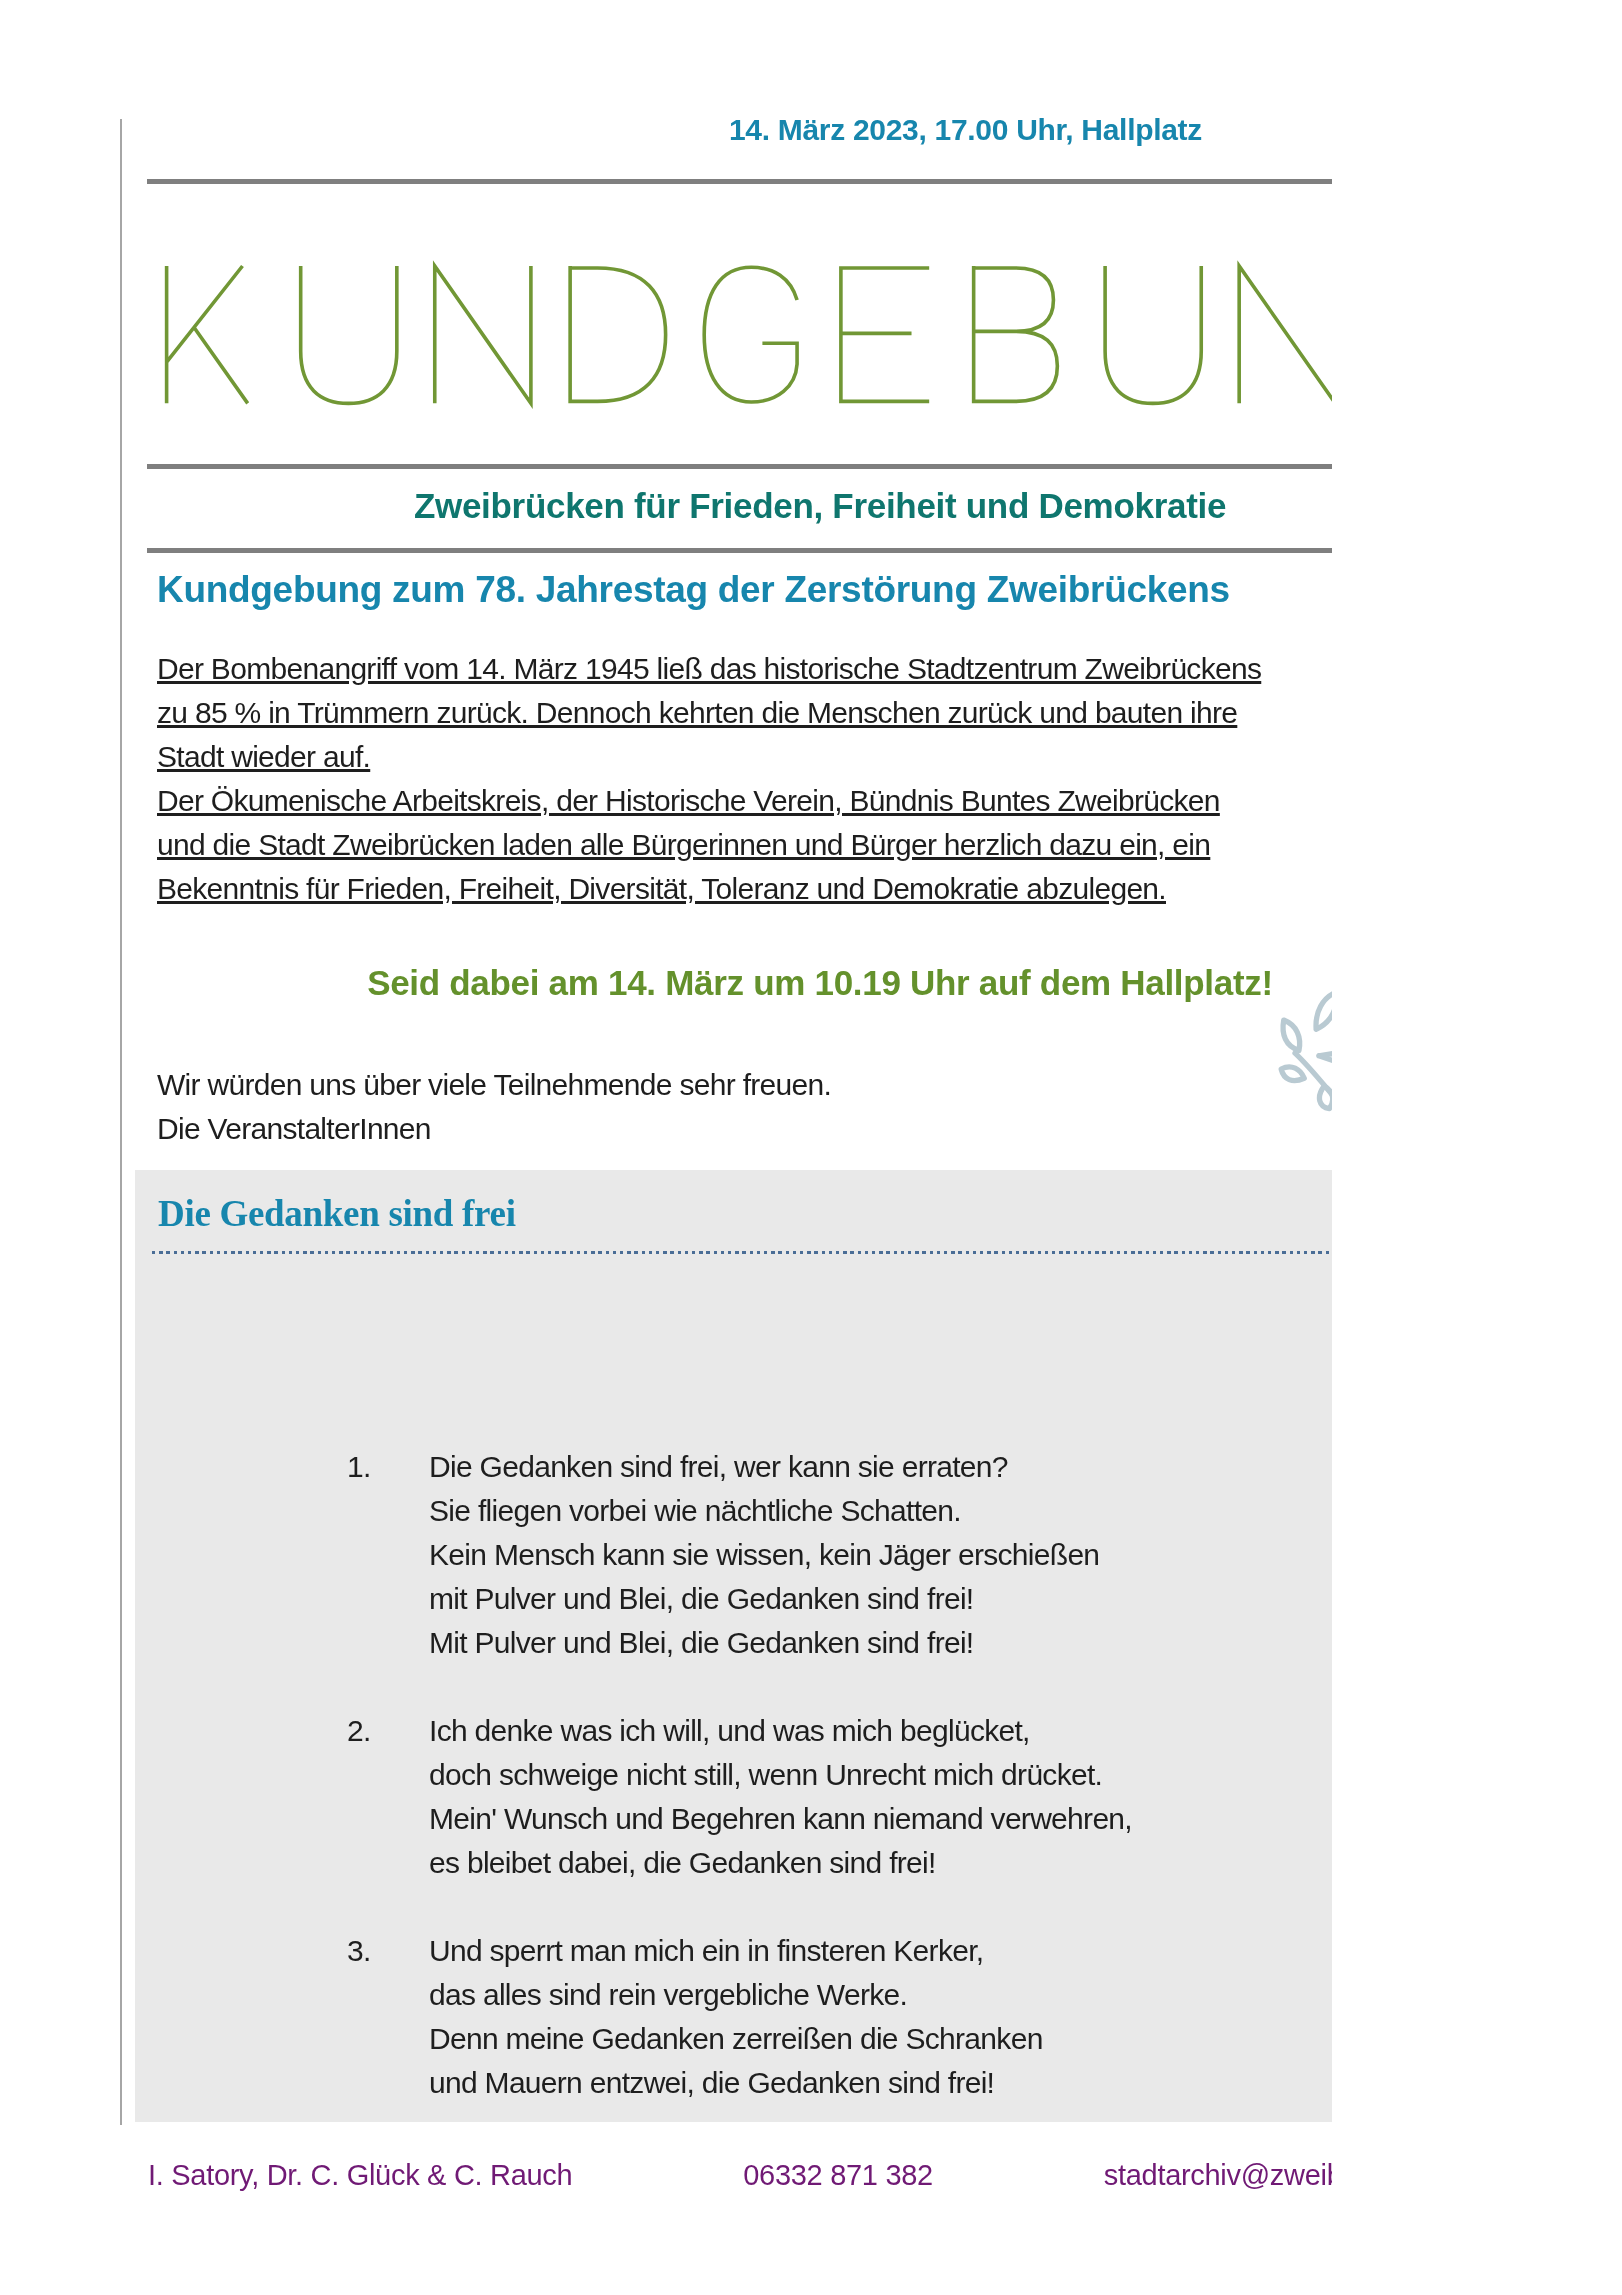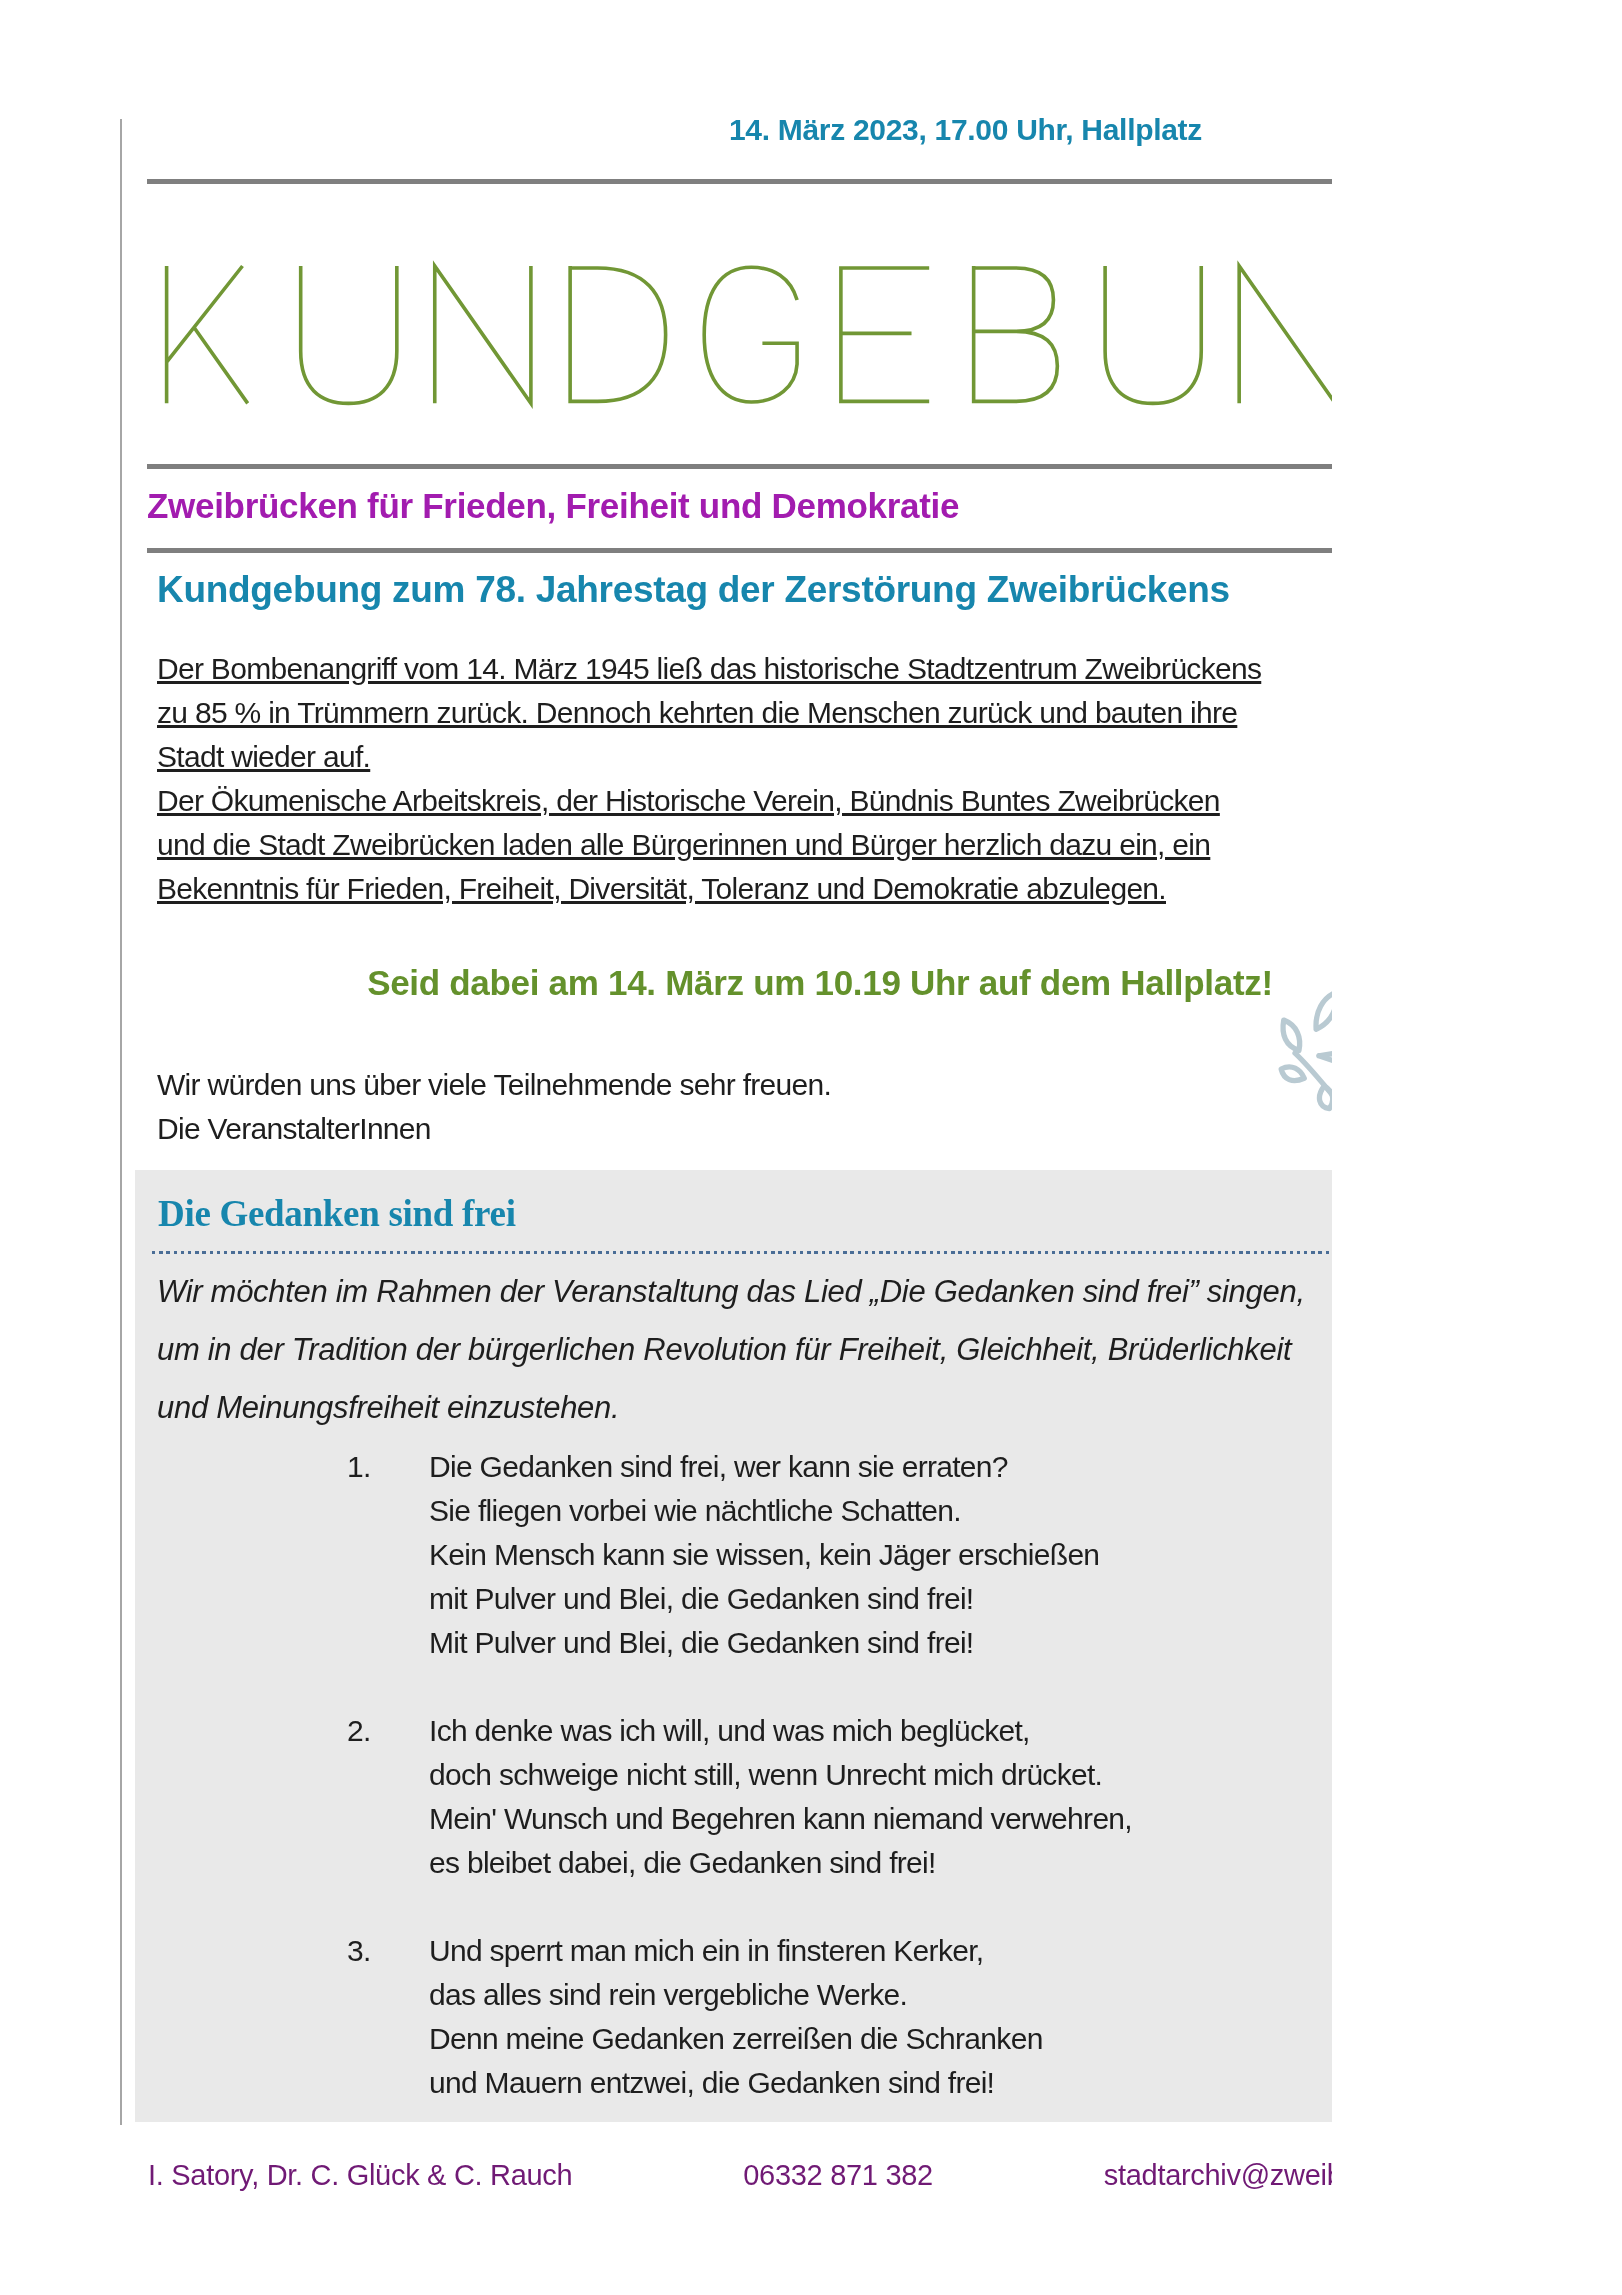--- a/index.html
+++ b/index.html
@@ -57,24 +57,24 @@
     overflow: hidden;
     clip: rect(0 0 0 0);
     white-space: nowrap;
   }
 
   .subtitle {
     position: absolute;
     top: 467px;
     left: 147px;
     width: 1346px;
-    text-align: left;
+    text-align: center;
     font-size: 35px;
     font-weight: bold;
-    color: #a21caf;
+    color: #0f766e;
     letter-spacing: -0.3px;
   }
   .headline {
     position: absolute;
     top: 550px;
     left: 157px;
     width: 1335px;
     font-size: 37px;
     font-weight: bold;
     color: #1786ad;
@@ -313,23 +313,20 @@
 
   <div class="closing">Wir würden uns über viele Teilnehmende sehr freuen.
 Die VeranstalterInnen</div>
 
   <div class="song-box"></div>
 
   <div class="song-heading">Die Gedanken sind frei</div>
 
   <div class="dotted-divider"></div>
 
-  <div class="song-intro">Wir möchten im Rahmen der Veranstaltung das Lied „Die Gedanken sind frei” singen,
-um in der Tradition der bürgerlichen Revolution für Freiheit, Gleichheit, Brüderlichkeit
-und Meinungsfreiheit einzustehen.</div>
 
   <div class="verses">
     <div class="verse">
       <span class="vnum">1.</span>
       <span class="vtext">Die Gedanken sind frei, wer kann sie erraten?
 Sie fliegen vorbei wie nächtliche Schatten.
 Kein Mensch kann sie wissen, kein Jäger erschießen
 mit Pulver und Blei, die Gedanken sind frei!
 Mit Pulver und Blei, die Gedanken sind frei!</span>
     </div>

